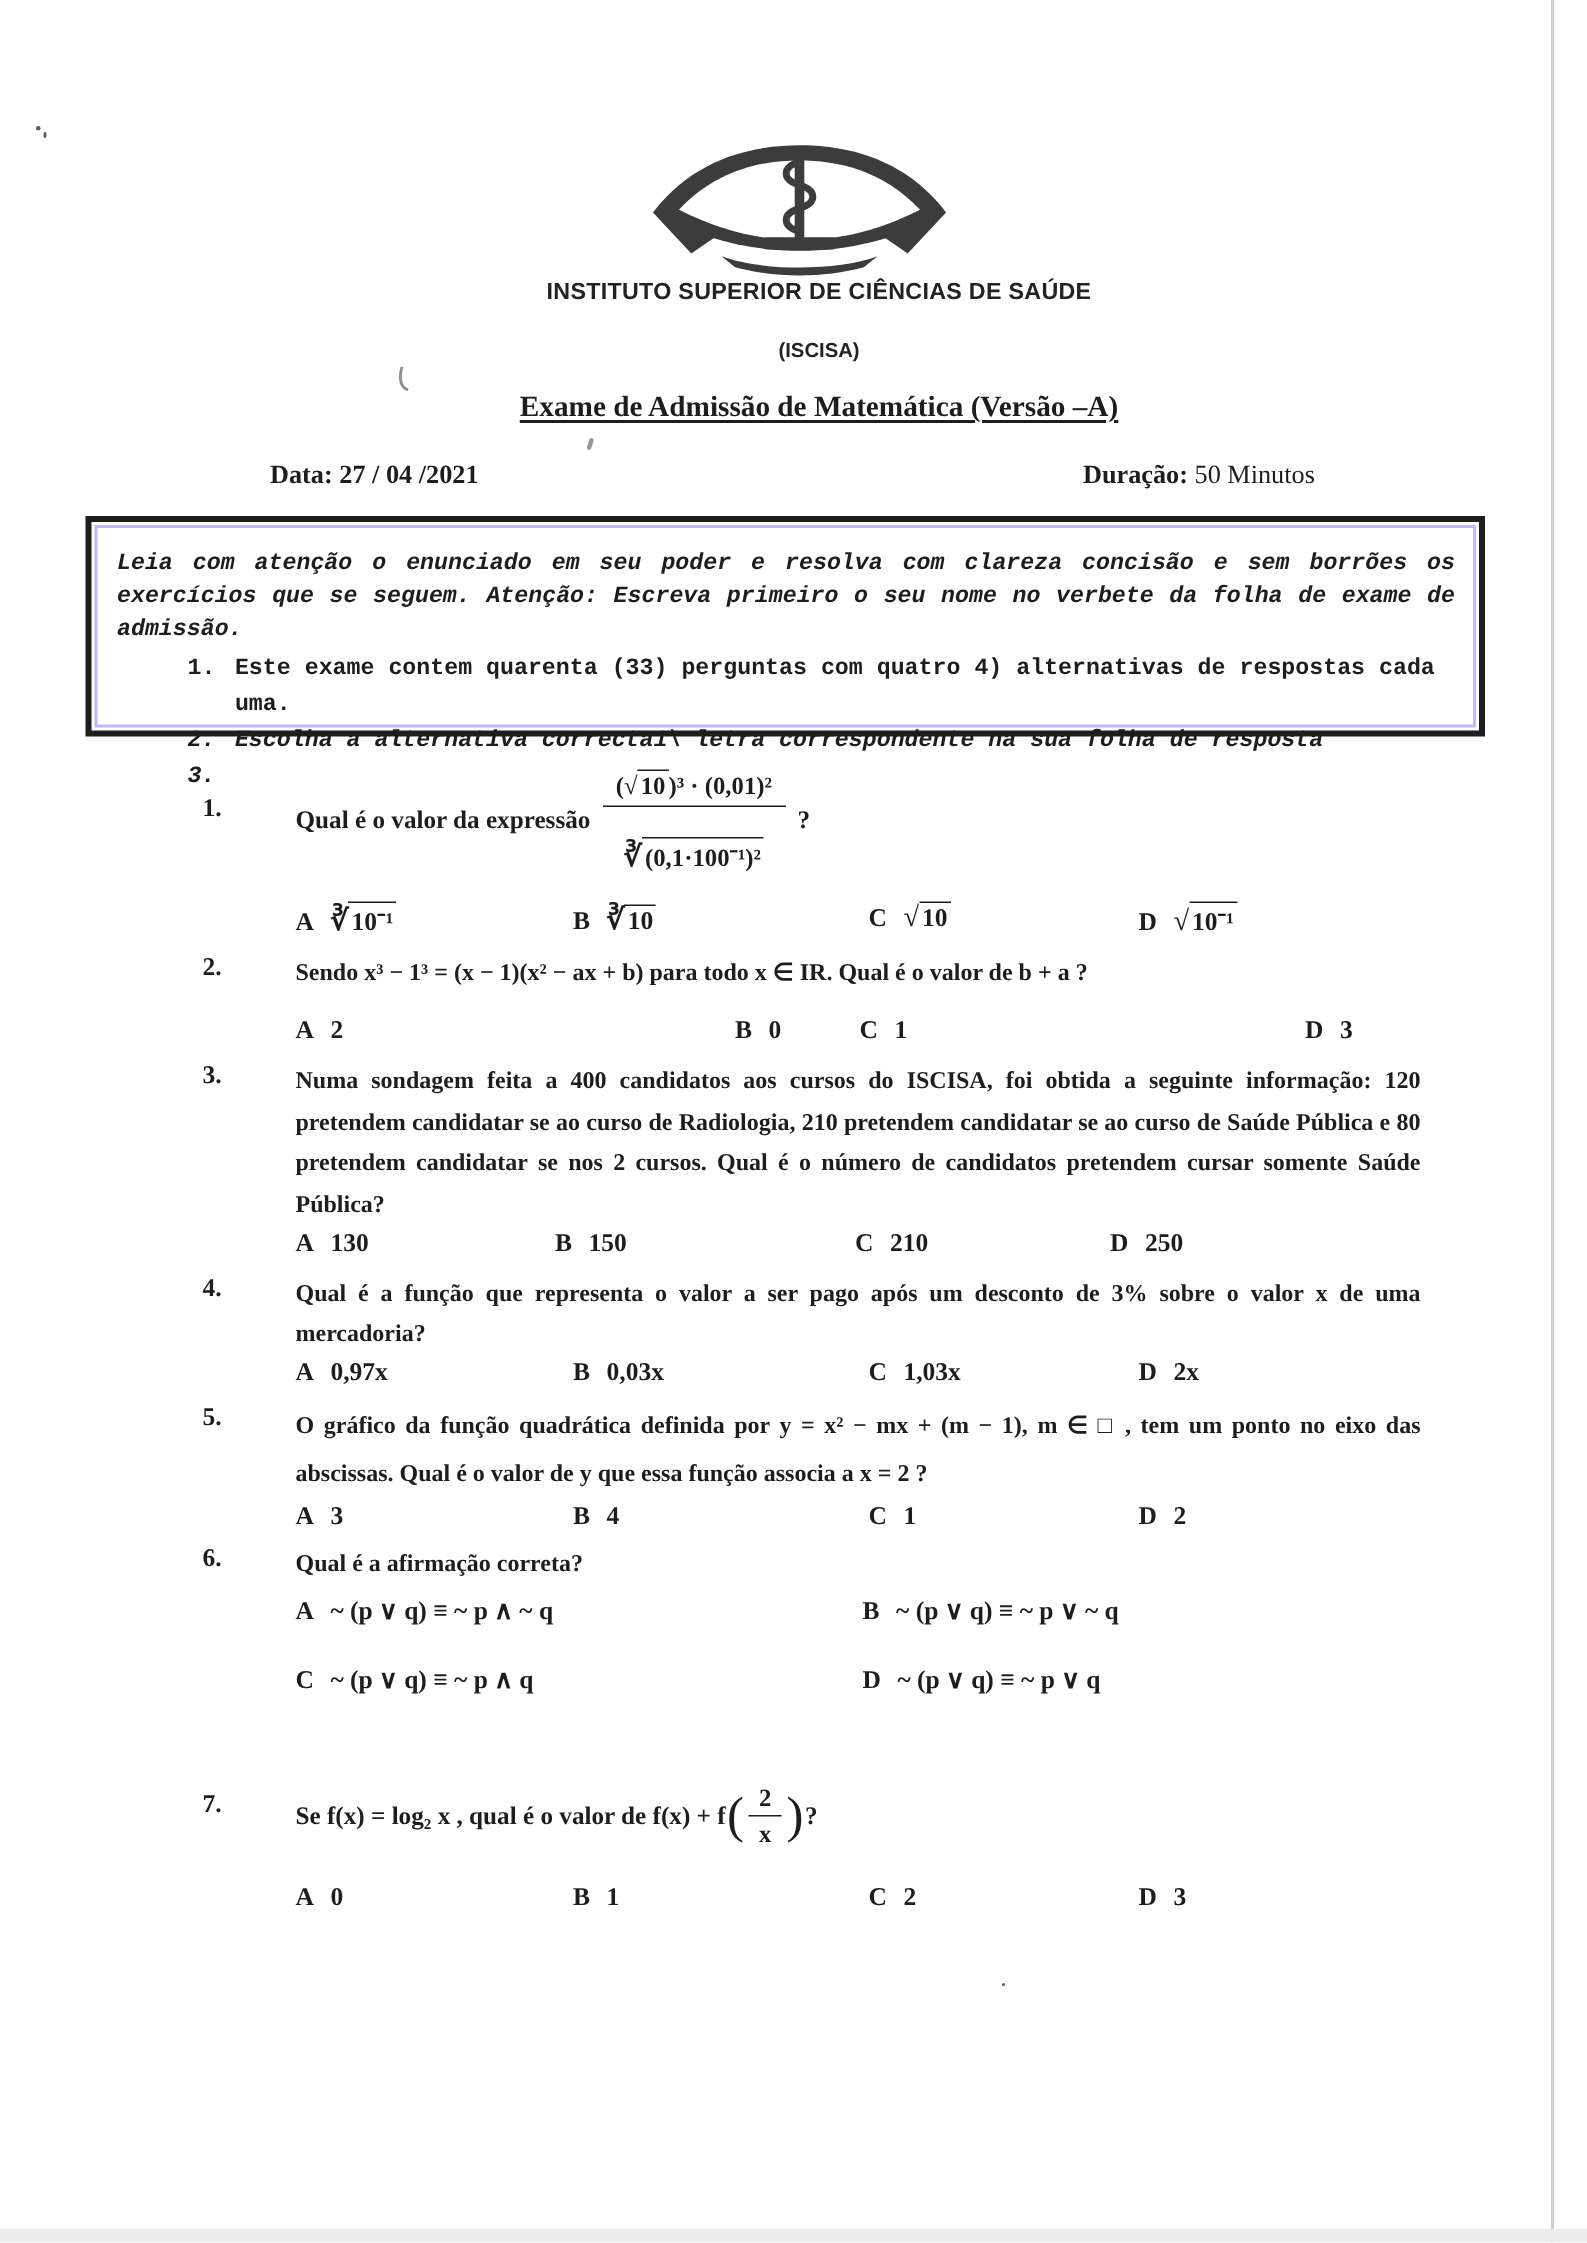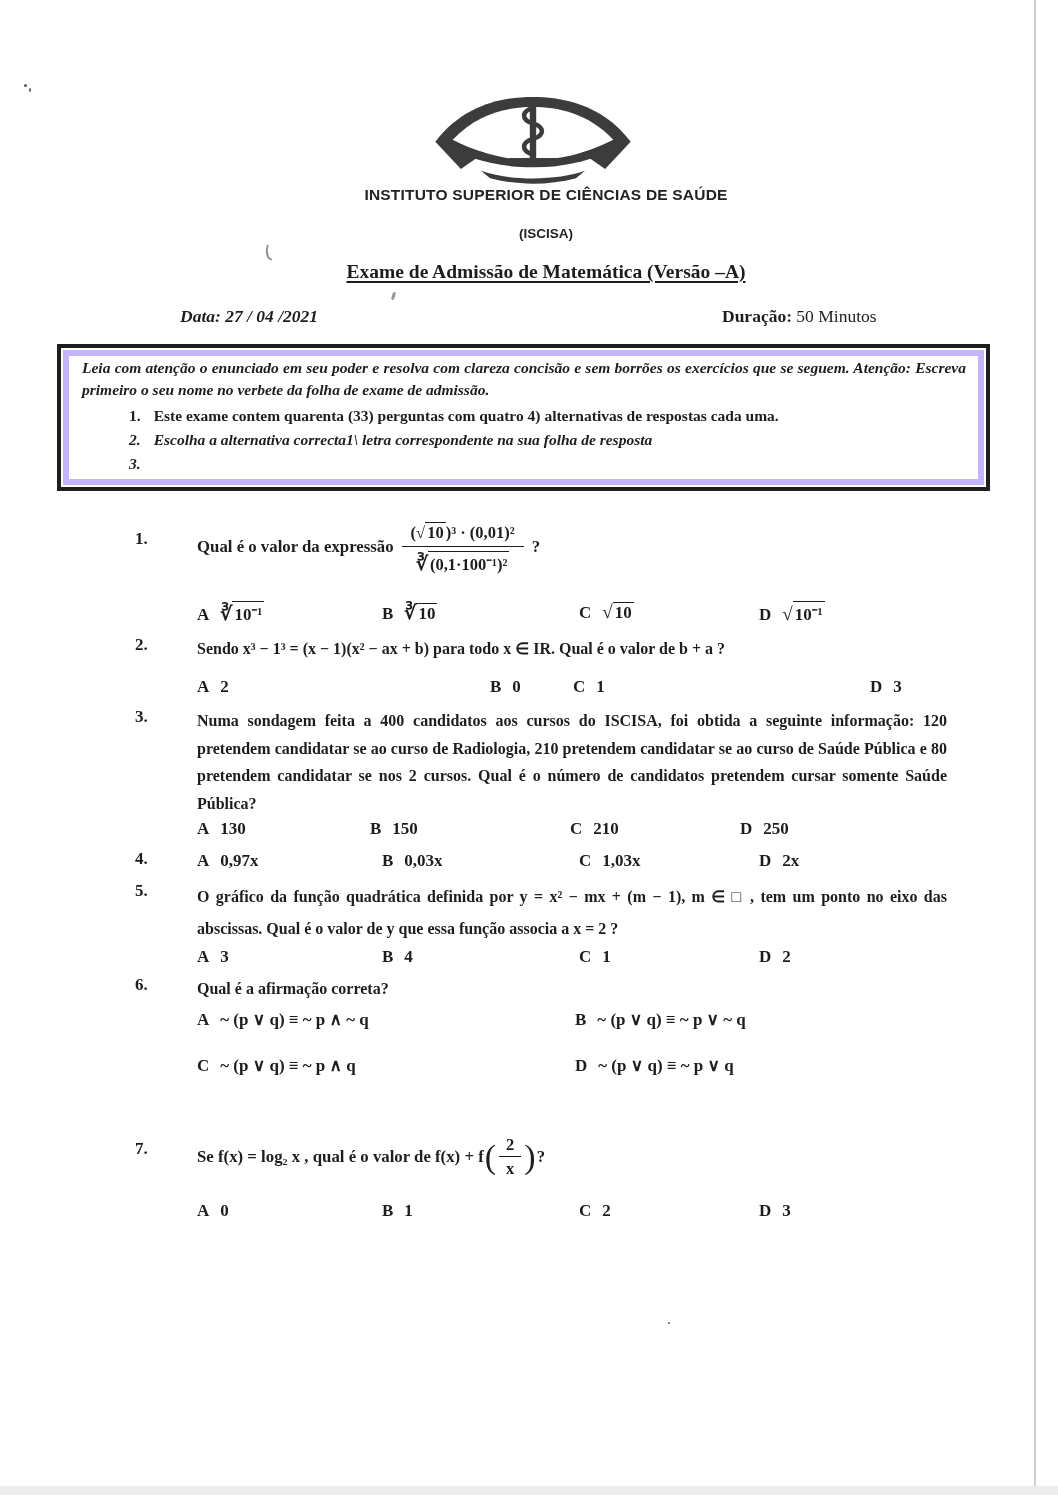--- a/index.html
+++ b/index.html
@@ -13,29 +13,29 @@
   .logo{position:absolute;left:428px;top:92px;width:210px;height:92px;}
   .inst{position:absolute;top:186px;left:0;width:1058px;box-sizing:border-box;padding-left:34px;
         text-align:center;font-family:"Liberation Sans",sans-serif;font-weight:bold;
         font-size:15.5px;letter-spacing:.2px;color:#222;}
   .acr{position:absolute;top:226px;left:0;width:1058px;box-sizing:border-box;padding-left:34px;
        text-align:center;font-family:"Liberation Sans",sans-serif;font-weight:bold;font-size:13.5px;color:#222;}
   .title{position:absolute;top:261px;left:0;width:1058px;box-sizing:border-box;padding-left:34px;
          text-align:center;font-weight:bold;font-size:19.5px;
          text-decoration:underline;text-decoration-thickness:2px;text-underline-offset:3px;}
   .daterow{position:absolute;top:306px;left:0;width:1058px;height:26px;font-size:17.5px;font-weight:bold;}
-  .daterow .date{position:absolute;left:180px;white-space:nowrap;font-style:italic;}
+  .daterow .date{position:absolute;left:180px;white-space:nowrap;}
   .daterow .dur{position:absolute;left:722px;white-space:nowrap;}
   .daterow .durval{font-weight:normal;}
 
   
   .ibox{position:absolute;top:344px;left:57px;width:933px;height:147px;
         border:4px solid #1e1e1e;box-sizing:border-box;background:#fff;}
-  .ibox-in{position:absolute;inset:2px;border:6px solid #c4b5fd;box-sizing:border-box;
-           padding:1px 12px 0 13px;}
+  .ibox-in{position:absolute;inset:2px;border:2px solid #c4b5fd;box-sizing:border-box;
+           padding:12px 12px 0 13px;font-family:Liberation Mono, monospace;}
   .ii{font-size:15.5px;font-weight:bold;font-style:italic;line-height:1.42;text-align:justify;margin:0;}
   .ilist{margin-top:3px;padding-left:47px;}
   .irow{display:flex;gap:13px;font-size:15.5px;font-weight:bold;font-style:italic;line-height:1.55;}
   .irow.plain{font-style:normal;}
 
   
   .qs{position:absolute;top:497px;left:135px;width:880px;}
   .q{display:flex;}
   .qnum{width:62px;flex:none;font-weight:bold;font-size:17px;}
   .qbody{flex:1;min-width:0;}
@@ -46,21 +46,21 @@
   .olabel{margin-right:11px;}
   .std .o1{left:0}.std .o2{left:185px}.std .o3{left:382px}.std .o4{left:562px}
   .oq2 .o1{left:0}.oq2 .o2{left:293px}.oq2 .o3{left:376px}.oq2 .o4{left:673px}
   .oq3 .o1{left:0}.oq3 .o2{left:173px}.oq3 .o3{left:373px}.oq3 .o4{left:543px}
   .opts6{position:relative;height:92px;font-size:17px;font-weight:bold;margin-top:6px;}
   .opts6 .o1{left:0;top:0}.opts6 .o2{left:378px;top:0}.opts6 .o3{left:0;top:46px}.opts6 .o4{left:378px;top:46px}
 
   
   .frac{display:inline-flex;flex-direction:column;align-items:center;margin:0 8px;font-size:16.5px;font-weight:bold;}
   .fnum{border-bottom:1.7px solid #1b1b1b;padding:2px 9px 3px;white-space:nowrap;}
-  .fden{padding-top:4px;white-space:nowrap;}
+  .fden{padding-top:20px;white-space:nowrap;}
   .ovl{border-top:1.6px solid #1b1b1b;padding:0 2px;display:inline-block;}
   .radchar{font-size:19px;}
   .q1blk .qprompt{height:100px;display:flex;align-items:center;}
   .q1blk .qnum{padding-top:32px;}
   .q1blk .opts{margin-top:4px;}
   .q7blk .qprompt{height:84px;display:flex;align-items:center;}
   .q7blk .qnum{padding-top:24px;}
   .bigp{font-size:34px;font-weight:normal;line-height:1;margin:0 1px;}
   .sfrac{display:inline-flex;flex-direction:column;align-items:center;font-size:16.5px;margin:0 2px;}
   .sfrac .n{border-bottom:1.5px solid #1b1b1b;padding:0 7px 1px;}
@@ -223,20 +223,21 @@
             <span class="olabel">D</span>
             <span>250</span>
           </span>
       </div>
     </div>
   </div>
 
   <div class="q q4blk">
     <div class="qnum">4.</div>
     <div class="qbody">
+      <div class="qtext">Qual é a função que representa o valor a ser pago após um desconto de 3% sobre o valor x de uma mercadoria?</div>
       <div class="opts std">
         <span class="opt o1">
             <span class="olabel">A</span>
             <span>0,97x</span>
           </span>
         <span class="opt o2">
             <span class="olabel">B</span>
             <span>0,03x</span>
           </span>
         <span class="opt o3">

